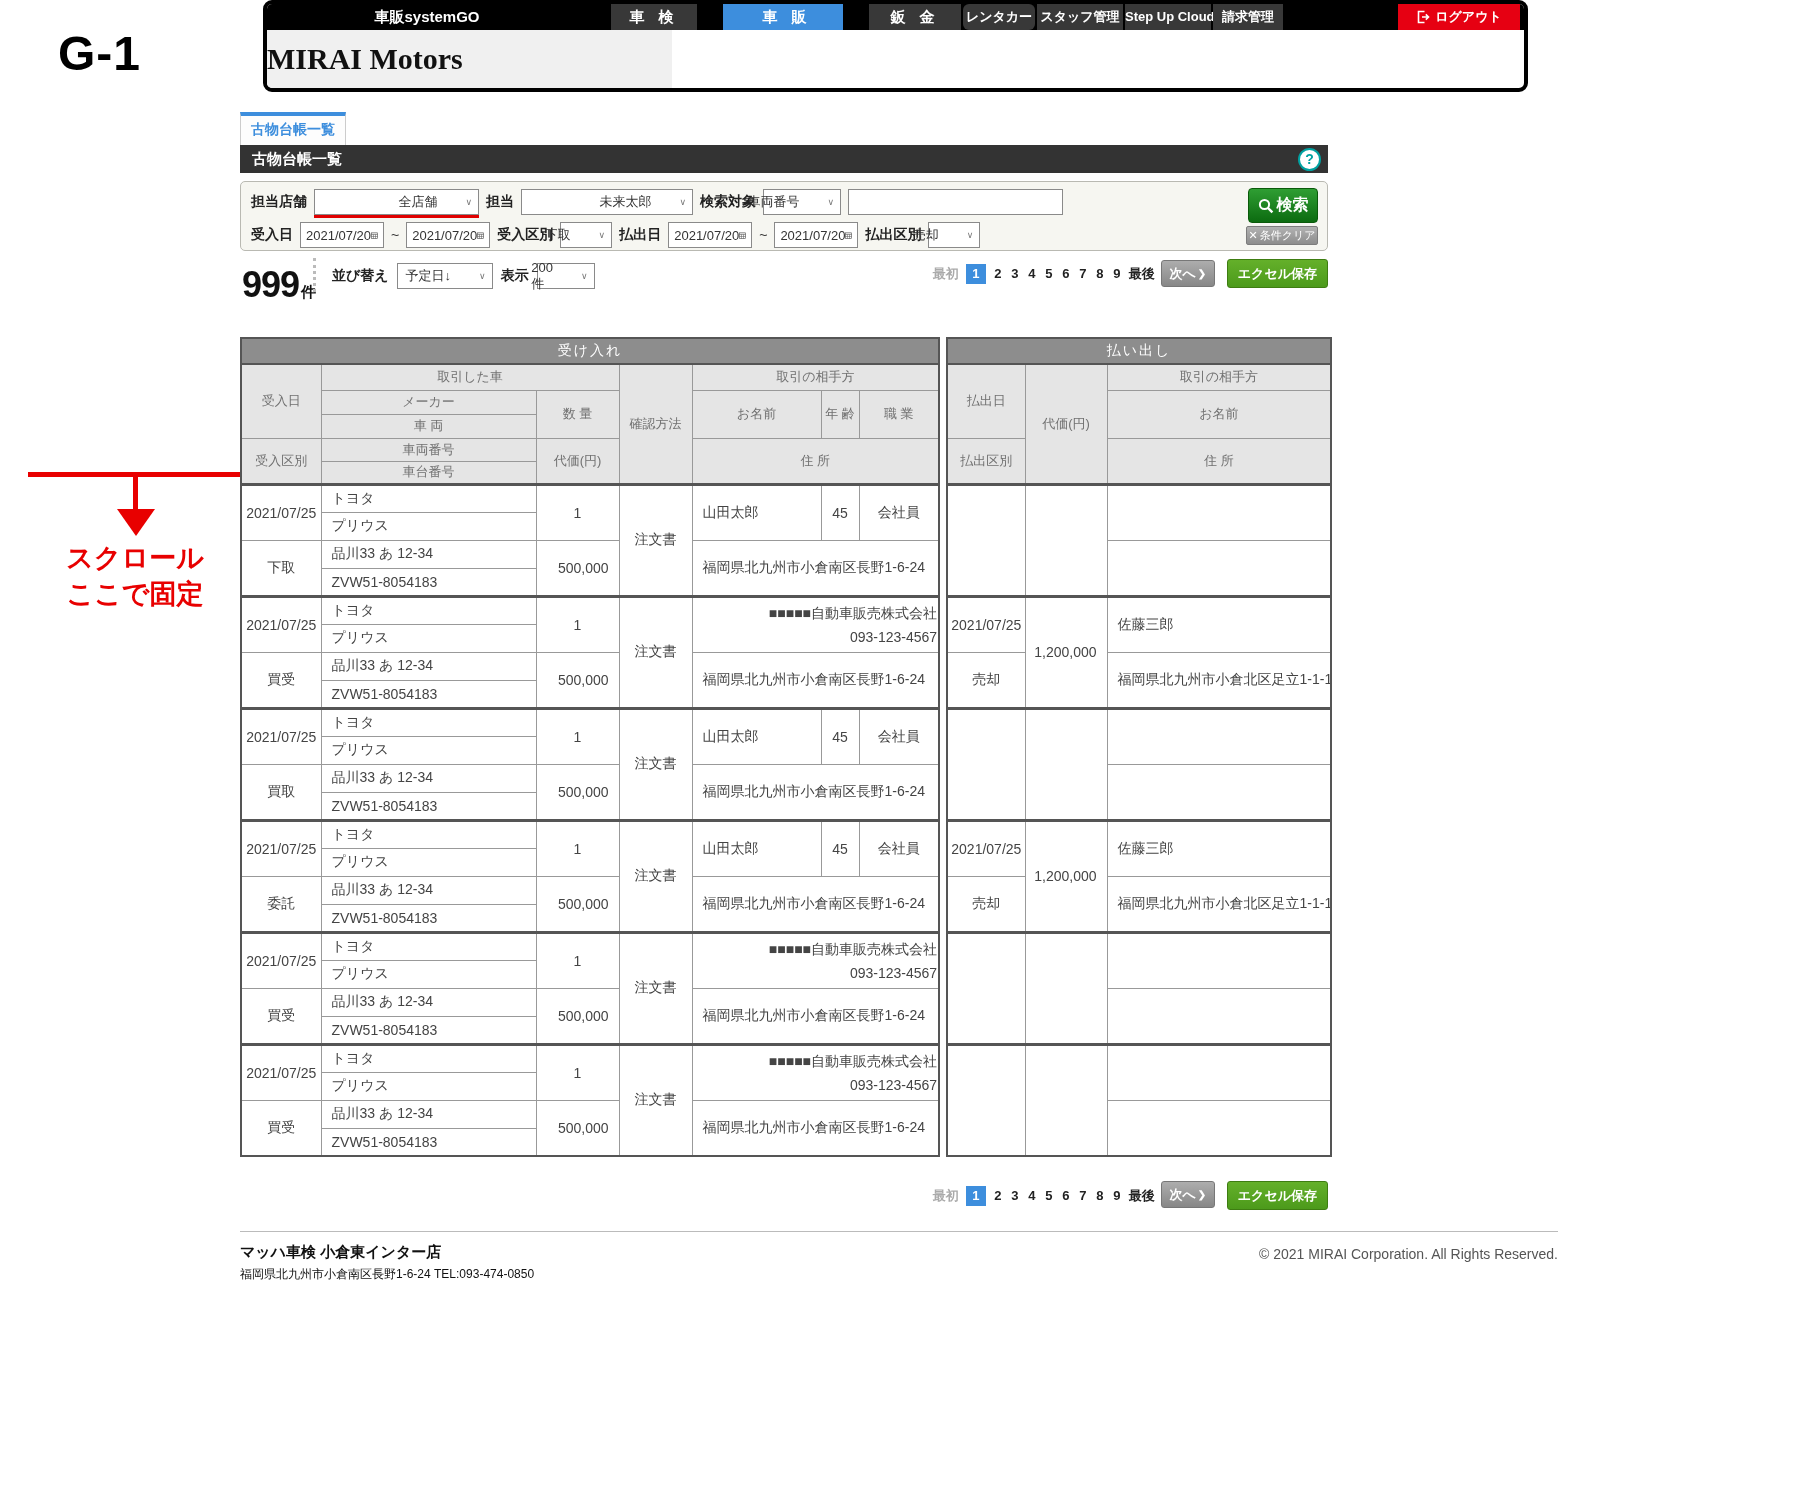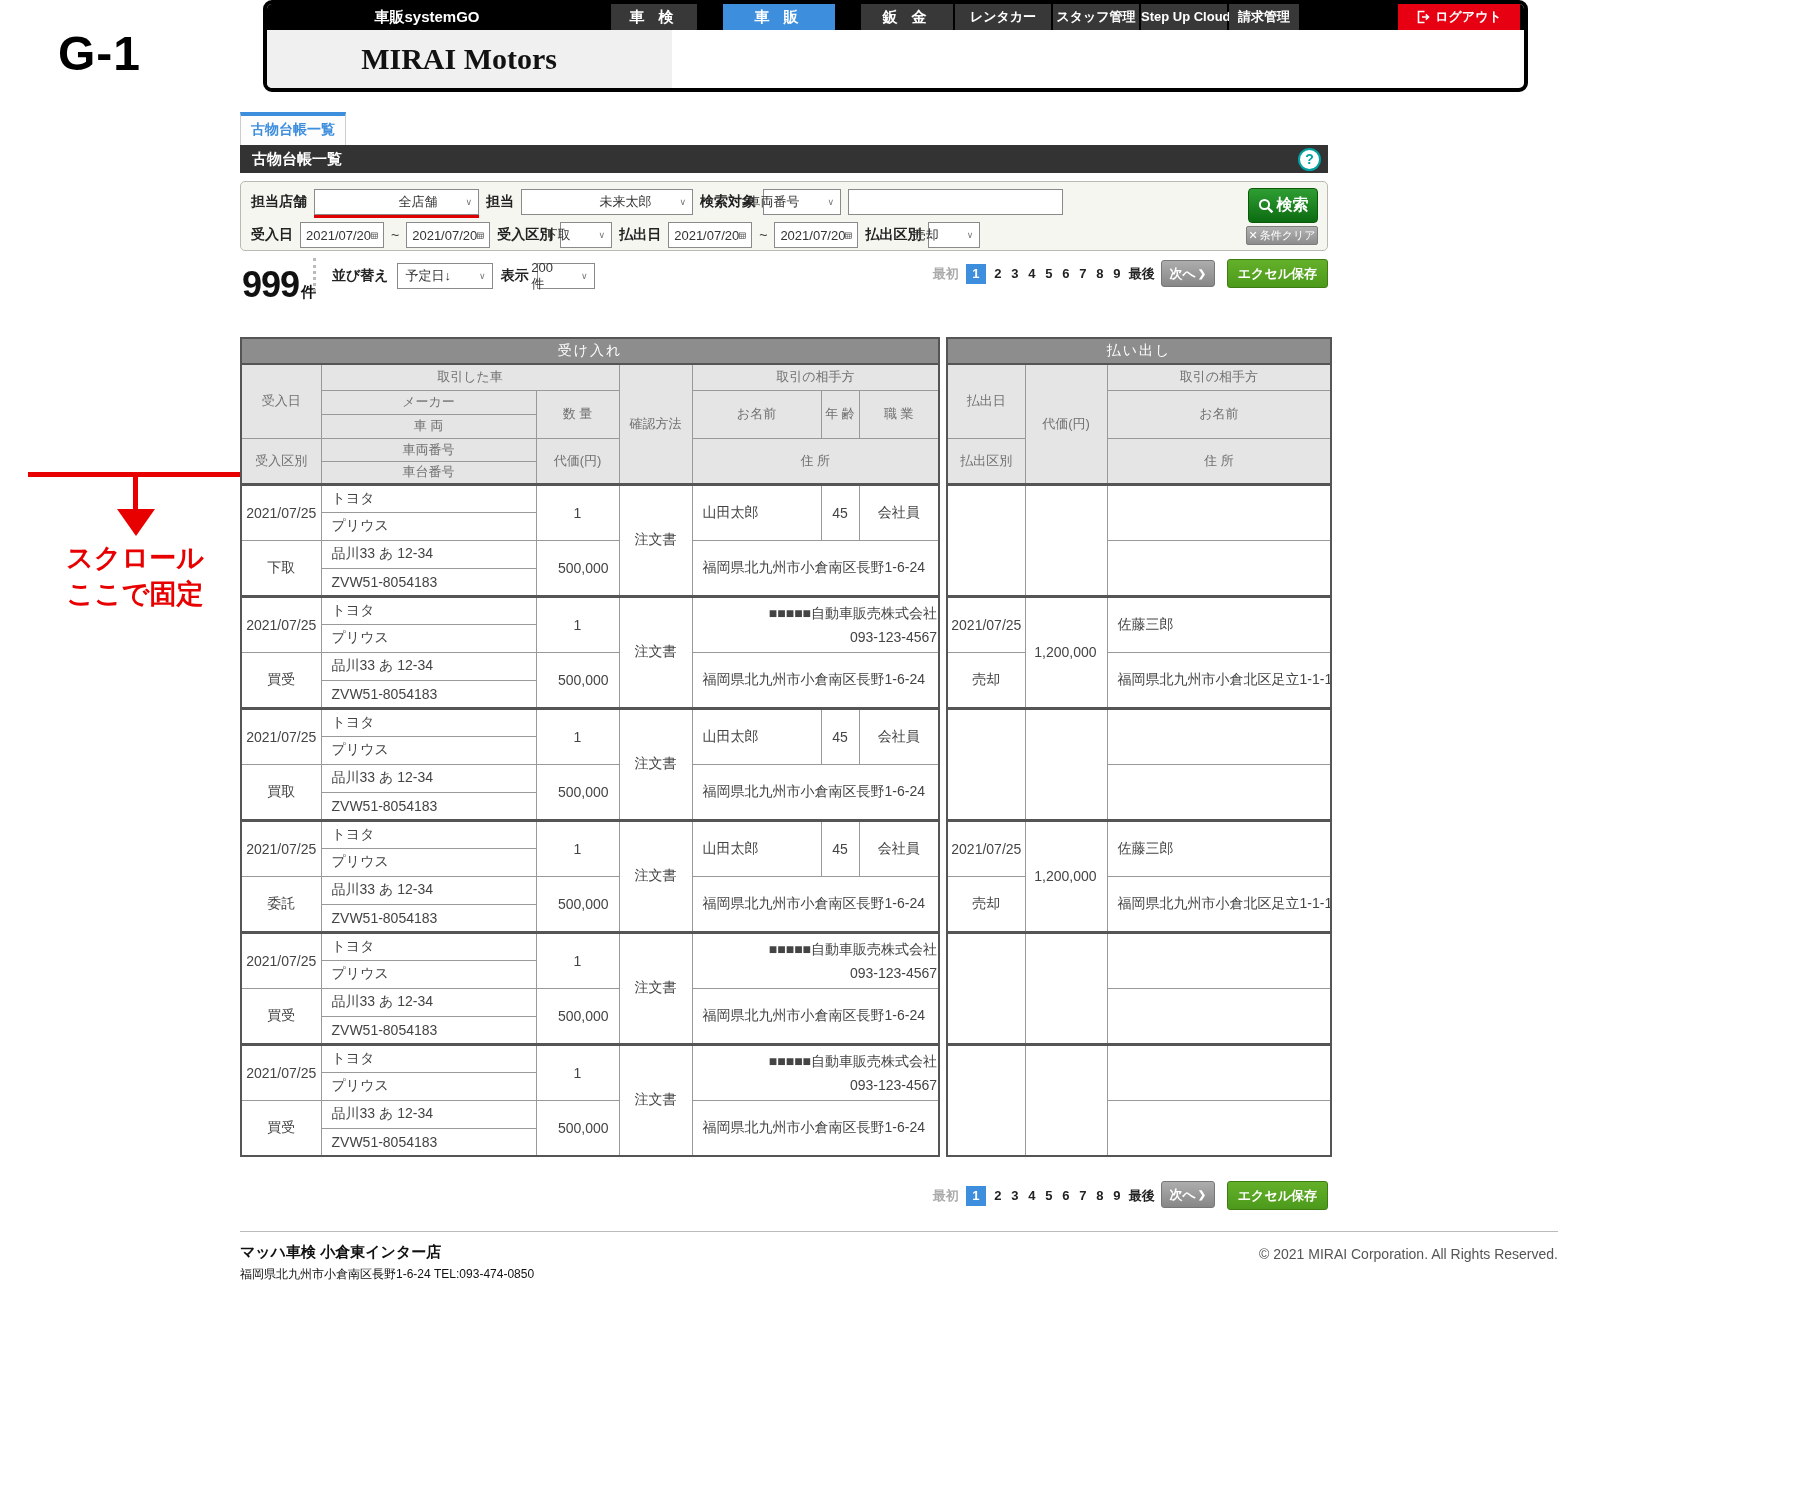--- a/index.html
+++ b/index.html
@@ -22,21 +22,21 @@
          border:4px solid #000;border-radius:9px;background:#fff;overflow:hidden;}
   .navrow{position:absolute;left:0;top:0;width:100%;height:26px;background:#000;display:flex;align-items:stretch;}
   .sys-logo{width:320px;color:#fff;font-size:15px;font-weight:bold;text-align:center;line-height:26px;}
   .nav-tab{margin-right:2px;background:#383838;color:#fff;text-align:center;line-height:26px;
            font-size:13px;font-weight:bold;cursor:pointer;white-space:nowrap;}
   .nav-tab.big{font-size:15px;letter-spacing:5px;margin-left:24px;}
   .nav-tab.active{background:#3d8edd;}
   .logout{position:absolute;right:4px;top:0;height:26px;width:122px;background:#e60012;color:#fff;
           font-size:13px;font-weight:bold;display:flex;align-items:center;justify-content:center;gap:5px;cursor:pointer;}
   .brand{position:absolute;left:0;top:26px;width:405px;height:58px;background:#f0f0f0;}
-  .brand span{display:block;width:290px;text-align:right;font-family:"Liberation Serif",serif;
+  .brand span{display:block;width:290px;text-align:left;font-family:"Liberation Serif",serif;
               font-weight:bold;font-size:30px;color:#111;line-height:58px;}
   .menu{position:absolute;left:405px;top:27px;}
   .menurow{display:flex;margin-bottom:2px;}
   .menu-item{height:27px;line-height:27px;background:#e9e9e9;color:#9a9a9a;font-size:17px;
              text-align:center;margin-right:3px;cursor:pointer;box-sizing:border-box;white-space:nowrap;}
   .menu-item.active{background:#f6f6f6;color:#3d8edd;font-weight:bold;border-top:4px solid #3d8edd;line-height:22px;}
 
   
   .tab1{position:absolute;left:240px;top:112px;width:106px;height:33px;box-sizing:border-box;background:#fdfdfd;
         border:1px solid #ccc;border-bottom:none;border-top:4px solid #3d8edd;color:#3d8edd;
@@ -121,23 +121,23 @@
 <div class="red-note">
   <div>スクロール</div>
   <div>ここで固定</div>
 </div>
 
 <div class="frame">
   <div class="navrow">
     <div class="sys-logo">車販systemGO</div>
     <div id="nav-tabs" style="display:flex;">
         <div class="nav-tab big" style="width: 86px;">車 検</div>
-        <div class="nav-tab big active" style="width: 112px;">車 販</div>
+        <div class="nav-tab big active" style="width: 112px; padding-left: 8px;">車 販</div>
         <div class="nav-tab big" style="width: 92px;">鈑 金</div>
-        <div class="nav-tab" style="width: 96px;">レンタカー</div>
+        <div class="nav-tab" style="width: 72px; border-radius: 6px;">レンタカー</div>
         <div class="nav-tab" style="width: 86px;">スタッフ管理</div>
         <div class="nav-tab" style="width: 86px;">Step Up Cloud</div>
         <div class="nav-tab" style="width: 70px;">請求管理</div>
       </div>
     <div class="logout">
       <svg width="14" height="14" viewBox="0 0 14 14">
         <path d="M8.5 1.5 H2.5 V12.5 H8.5" fill="none" stroke="#fff" stroke-width="1.6"></path>
         <path d="M6 7 H12 M9.8 4.4 L12.5 7 L9.8 9.6" fill="none" stroke="#fff" stroke-width="1.6"></path>
       </svg>
       <span>ログアウト</span>

